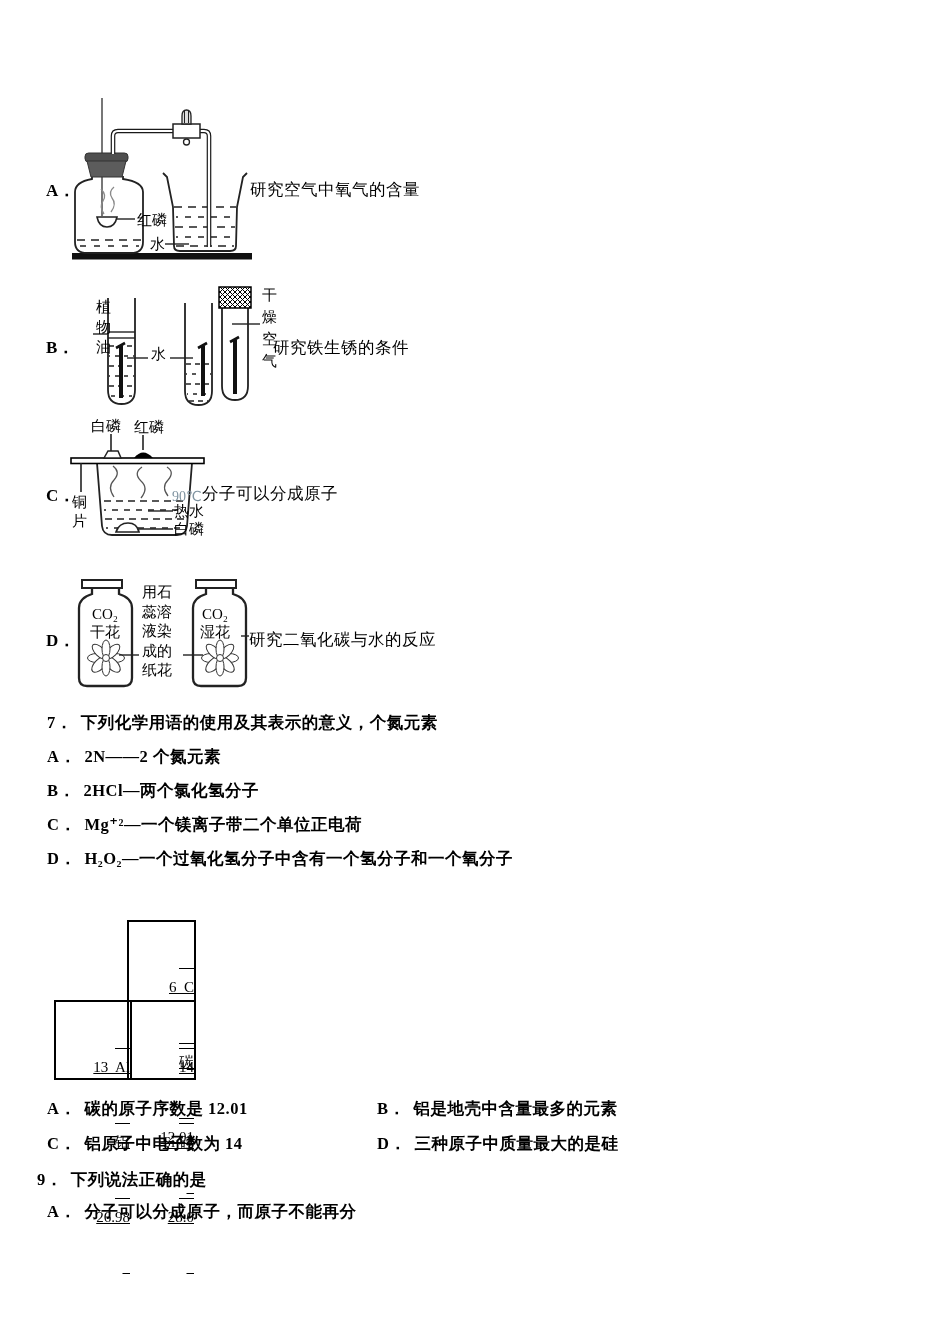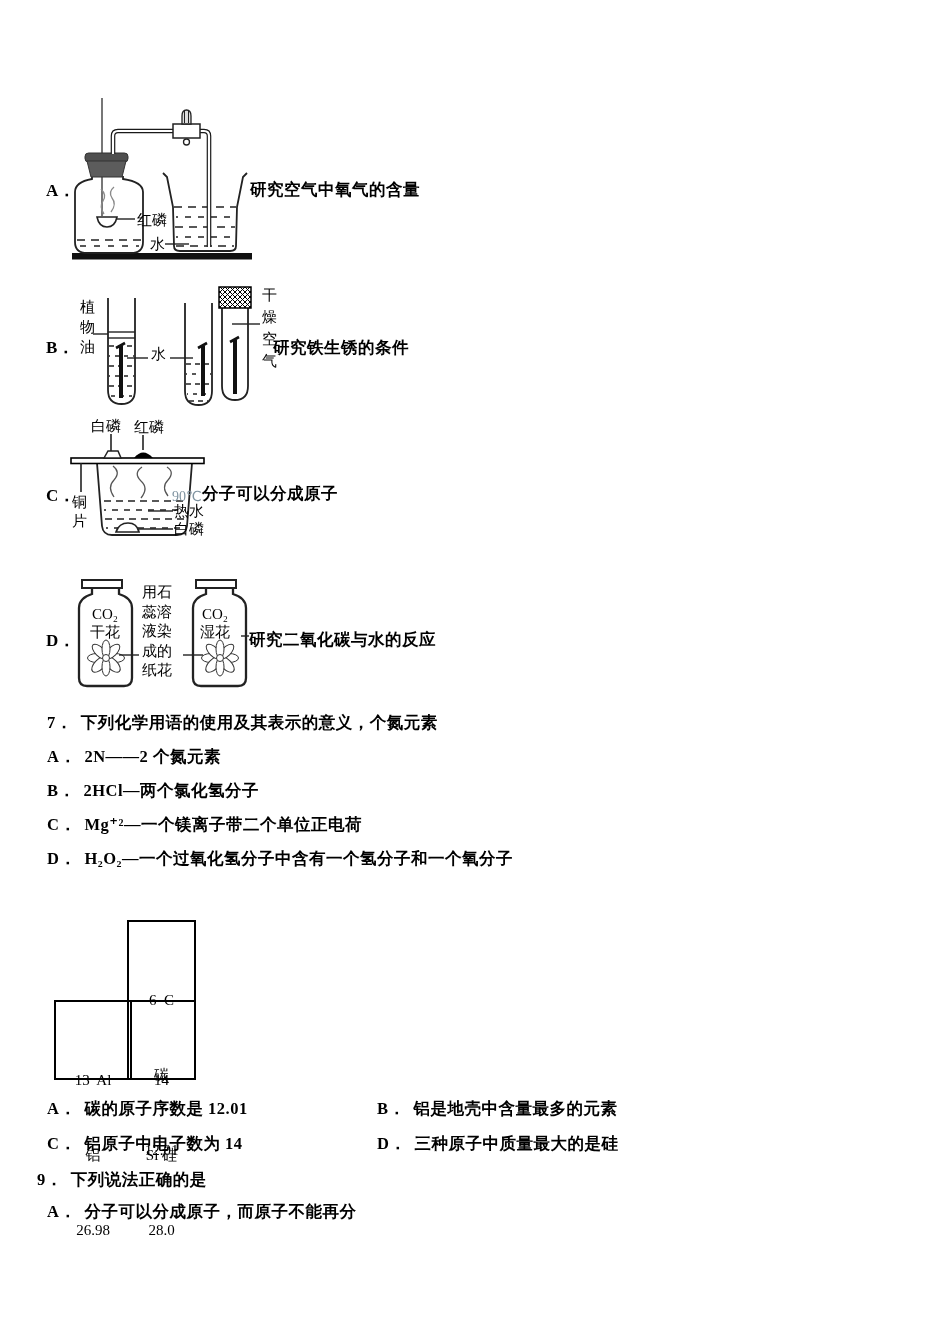--- a/index.html
+++ b/index.html
@@ -1,25 +1,25 @@
 <!DOCTYPE html>
 <html><head>
 <meta charset="utf-8">
 <style>
   html,body{margin:0;padding:0;background:#e8e8e8;}
   .page{position:relative;width:950px;height:1344px;background:#ffffff;margin:0 auto;
         font-family:"Liberation Serif","DejaVu Sans",serif;color:#000;overflow:hidden;}
   .letter{position:absolute;font-weight:bold;font-size:17px;white-space:nowrap;}
-  .caption{position:absolute;font-weight:bold;font-size:16.5px;white-space:nowrap;letter-spacing:.5px;}
+  .caption{position:absolute;font-weight:normal;font-size:16.5px;white-space:nowrap;letter-spacing:.5px;}
   .dlabel{position:absolute;font-size:15px;white-space:nowrap;line-height:16px;}
   .vlabel{position:absolute;font-size:15px;width:17px;word-break:break-all;text-align:center;line-height:20px;}
   .qline{position:absolute;font-weight:bold;font-size:16.5px;white-space:nowrap;letter-spacing:.5px;}
   .qline .opt-label{margin-right:8px;}
-  .pt-cell{position:absolute;border:2px solid #000;box-sizing:border-box;text-align:center;
-           font-size:15px;line-height:25px;padding-top:16px;white-space:pre;font-weight:normal;}
+  .pt-cell{position:absolute;border:2px solid #000;box-sizing:border-box;text-align:right;
+           font-size:15px;line-height:25px;padding-top:3px;white-space:pre;font-weight:normal;text-decoration:underline;}
   svg{position:absolute;overflow:visible;}
 </style>
 </head>
 <body>
 
 <div class="page">
 
   <div class="letter" style="left:46px;top:179px">A．</div>
 
   <svg style="left:70px;top:90px" width="185" height="182" viewBox="0 0 185 182">
@@ -126,21 +126,21 @@
 
     <path d="M147,26 L147,104 Q147,118 160,118 Q173,118 173,104 L173,26" fill="none" stroke="#222" stroke-width="1.8"></path>
     <rect x="144" y="5" width="32" height="21" fill="url(#hatch)" stroke="#000" stroke-width="1.5"></rect>
     <g stroke="#111">
       <line x1="160" y1="58" x2="160" y2="112" stroke-width="4"></line>
       <line x1="155" y1="60" x2="164" y2="55" stroke-width="2.6"></line>
     </g>
     <line x1="157" y1="42" x2="185" y2="42" stroke="#222" stroke-width="1.4"></line>
   </svg>
 
-  <div class="vlabel" style="left:79px;top:297px">植物油</div>
+  <div class="vlabel" style="left:95px;top:297px">植物油</div>
   <div class="dlabel" style="left:151px;top:346px">水</div>
   <div class="vlabel" style="left:261px;top:284px;line-height:22px">干燥空气</div>
   <div class="caption" style="left:273px;top:337px">研究铁生锈的条件</div>
 
   <div class="letter" style="left:46px;top:484px">C．</div>
 
   <svg style="left:58px;top:415px" width="185" height="130" viewBox="0 0 185 130">
 
     <line x1="53" y1="19" x2="53" y2="37" stroke="#222" stroke-width="1.6"></line>
     <line x1="85" y1="20" x2="85" y2="35" stroke="#222" stroke-width="1.6"></line>

